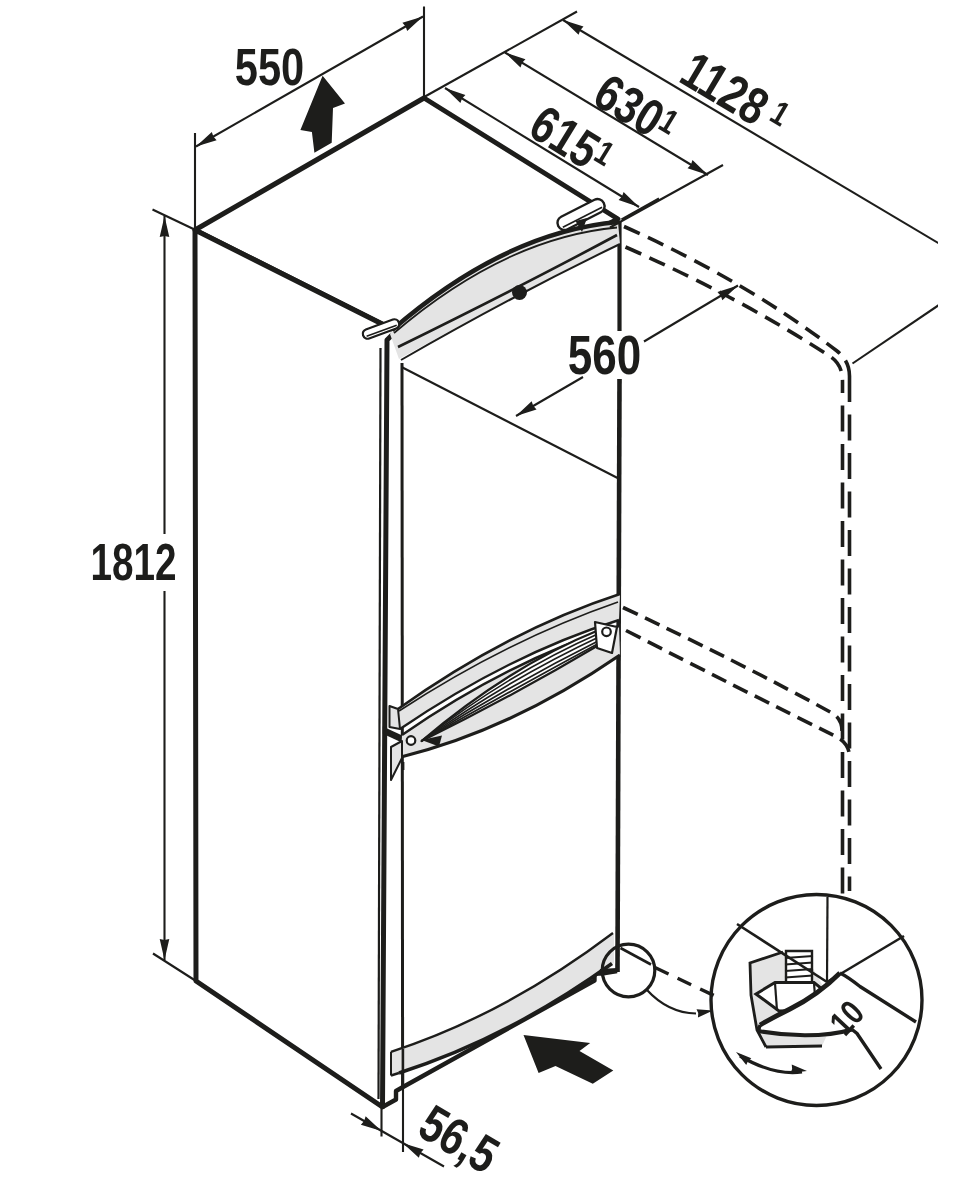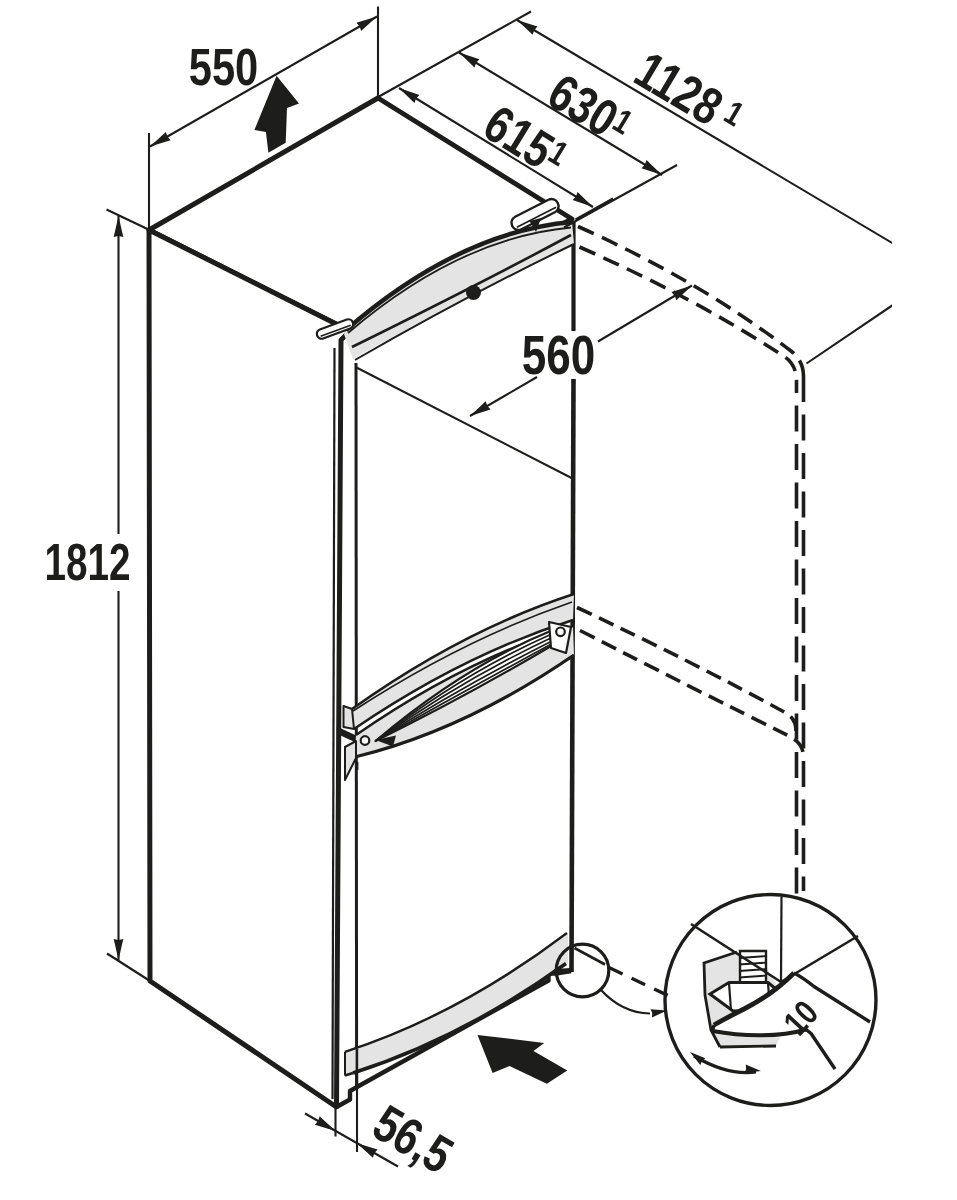--- a/index.html
+++ b/index.html
@@ -1,16 +1,16 @@
 <!DOCTYPE html>
 <html><head>
 <meta charset="utf-8">
 <style>
   html,body{margin:0;padding:0;background:#fff;}
-  #wrap{width:892px;height:1200px;position:relative;overflow:hidden;background:#fff;}
+  #wrap{width:892px;height:1200px;position:relative;overflow:hidden;background:#fff;padding-left:46px;}
   text{font-family:"Liberation Sans",sans-serif;font-weight:bold;fill:#1d1d1b;}
 </style>
 </head>
 <body>
 <div id="wrap">
 <svg width="957" height="1200" viewBox="0 0 957 1200">
 <defs>
   <path id="arr" d="M0,0 L-21,4.8 L-20,0 L-21,-4.8 Z" fill="#1d1d1b"></path>
   <path id="arrS" d="M0,0 L-16,4.2 L-15,0 L-16,-4.2 Z" fill="#1d1d1b"></path>
 </defs>

